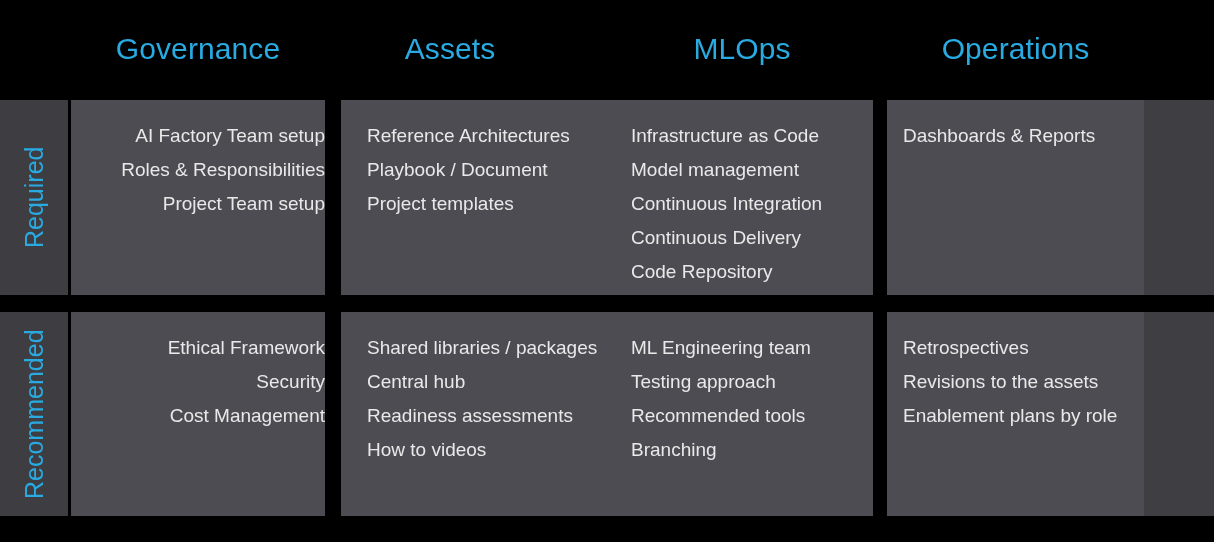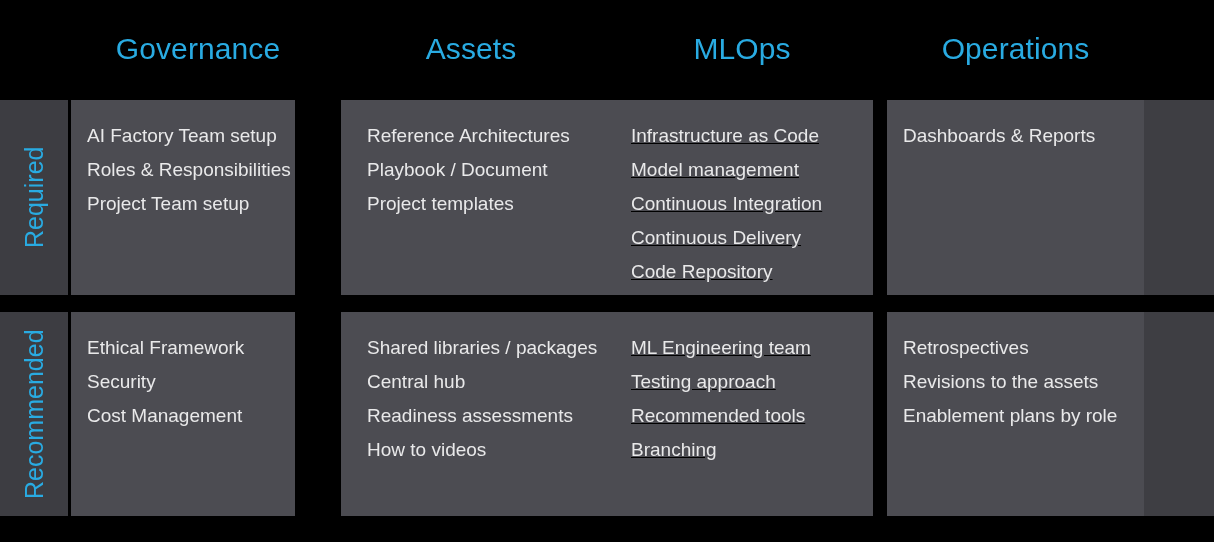--- a/index.html
+++ b/index.html
@@ -38,21 +38,21 @@
     display: flex;
     align-items: center;
     justify-content: center;
     color: #29ABE2;
     font-size: 30px;
     font-weight: 400;
     letter-spacing: 0.1px;
     white-space: nowrap;
   }
   .hc0 { left: 71px;  width: 254px; text-align: center; }
-  .hc1 { left: 344px; width: 254px; }
+  .hc1 { left: 323px; width: 254px; }
   .hc2 { left: 615px; width: 254px; }
   .hc3 { left: 887px; width: 257px; }
 
   
   .row {
     position: absolute;
     left: 0;
     width: 1214px;
   }
   .row-required    { top: 100px; height: 195px; }
@@ -83,23 +83,23 @@
   }
 
   .cell {
     position: absolute;
     top: 0;
     height: 100%;
     background: #4C4C52;
     box-sizing: border-box;
     padding: 19px 0 0 16px;
   }
-  .c0 { left: 71px;  width: 224px; }
+  .c0 { left: 71px;  width: 254px; text-align: right; }
   .c1 { left: 341px; width: 278px; padding-left: 26px; }
-  .c2 { left: 615px; width: 258px; text-decoration: underline; }
+  .c2 { left: 615px; width: 258px; }
   .c3 { left: 887px; width: 257px; }
 
   .cell-tail {
     position: absolute;
     left: 1144px;
     top: 0;
     width: 70px;
     height: 100%;
     background: #3E3E43;
   }

